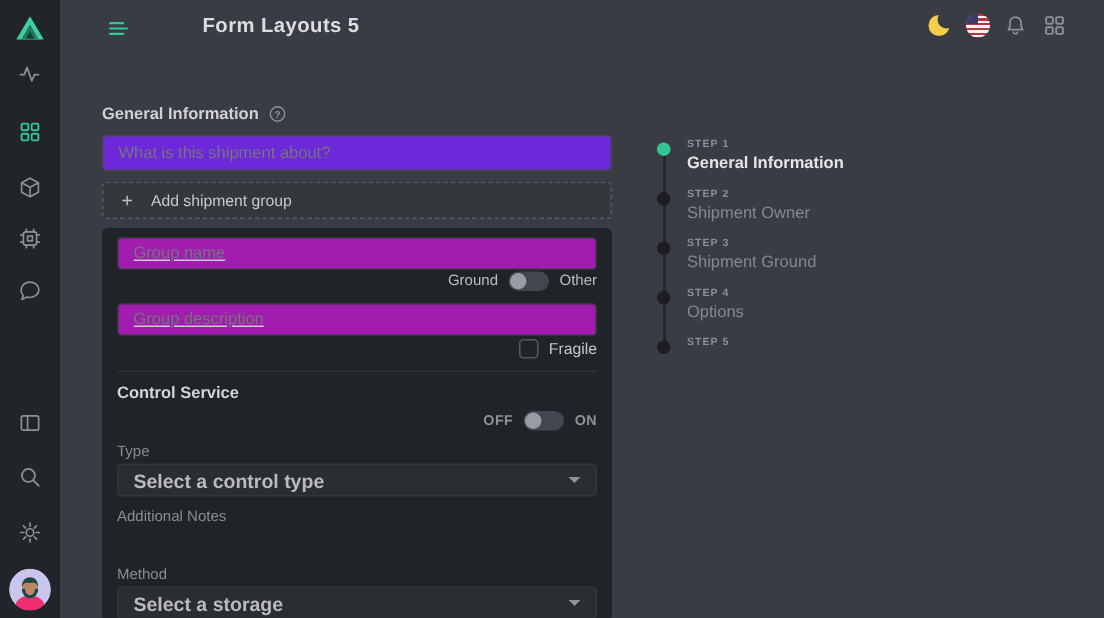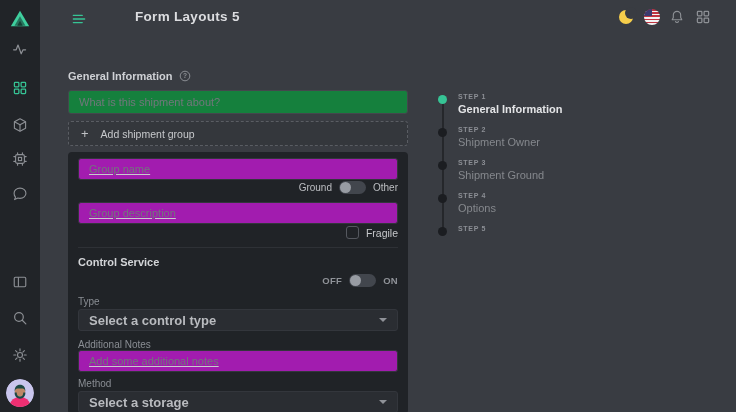--- a/index.html
+++ b/index.html
@@ -30,21 +30,21 @@
   .flag { width:16px; height:16px; border-radius:50%; overflow:hidden; position:absolute; }
   .flag .stripes { position:absolute; inset:0; background:repeating-linear-gradient(180deg, var(--flag_red,#bf3441) 0 1.6px, var(--flag_white,#f2f2f2) 1.6px 3.2px); }
   .flag .canton { position:absolute; left:0; top:0; width:8px; height:7px; background:var(--flag_blue,#3c3b6e); }
 
   
   .section-head { position:absolute; left:68px; top:70px; display:flex; align-items:center; gap:6px;
                   font-size:11px; font-weight:700; color:#cfd1d5; }
   .help-icon { width:12px; height:12px; color:#8d9095; }
   .help-icon svg { display:block; }
 
-  .text-input { position:absolute; background:#15803d; border:1px solid #44474d; border-radius:3px;
+  .text-input { position:absolute; background:#6d28d9; border:1px solid #44474d; border-radius:3px;
                 color:#c8cacd; font-size:11px; padding:0 10px; outline:none; font-family:inherit; }
   .text-input::placeholder { color:#72767c; }
   .card .text-input { background:#a21caf; border-color:#33363c;text-decoration:underline; }
 
   .dashed-btn { position:absolute; left:68px; top:121px; width:340px; height:25px;
                 background:#34373c; border:1px dashed #5a5d63; border-radius:3px;
                 display:flex; align-items:center; gap:12px; padding:0 12px; cursor:pointer;
                 color:#c7c9cc; font-size:10.5px; font-family:inherit; }
   .dashed-btn .plus { font-size:13px; color:#bfc1c5; line-height:1; }
 
@@ -235,21 +235,20 @@
     <span class="onoff-label">ON</span>
   </div>
 
   <label class="field-label" style="top:144px">Type</label>
   <div class="select" style="top:157px">
     <span class="value">Select a control type</span>
     <span class="caret"></span>
   </div>
 
   <label class="field-label" style="top:187px">Additional Notes</label>
-  <input class="text-input" style="left: 10px; top: 198px; width: 320px; height: 22px;" placeholder="Add some additional notes">
 
   <label class="field-label" style="top:226px">Method</label>
   <div class="select" style="top:239px">
     <span class="value">Select a storage</span>
     <span class="caret"></span>
   </div>
 </section>
 
 <aside class="stepper">
   <div class="step-line"></div>

